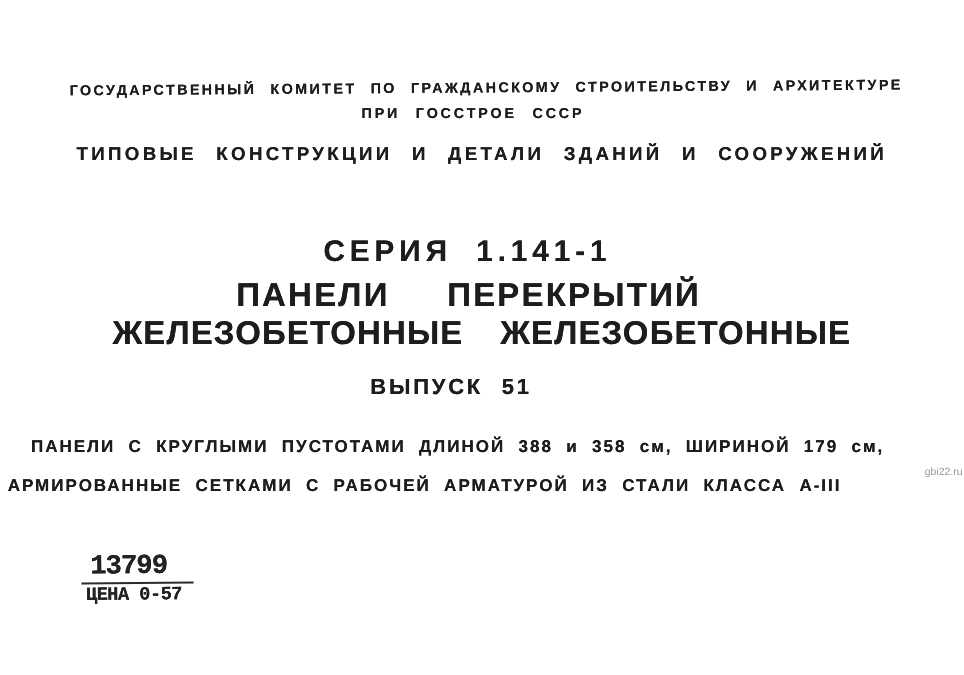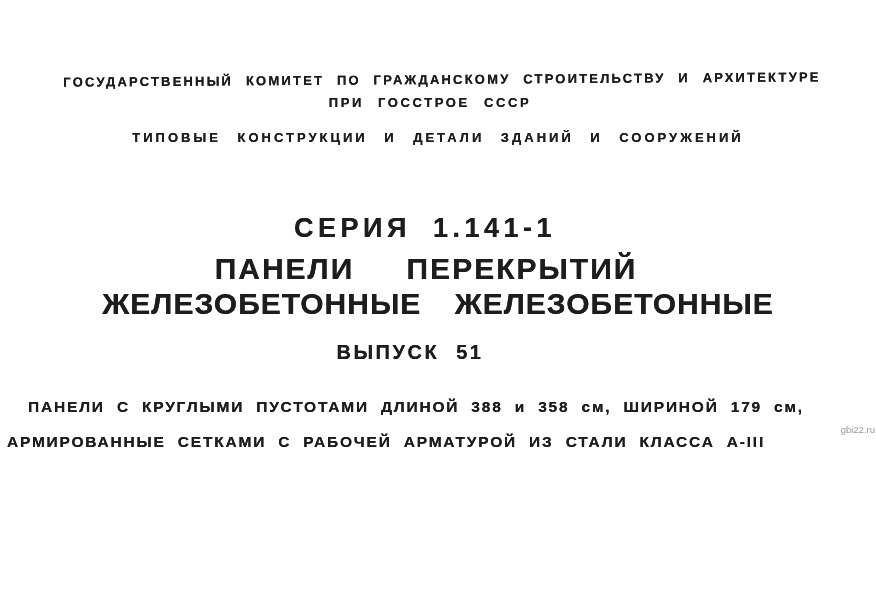--- a/index.html
+++ b/index.html
@@ -34,21 +34,21 @@
   }
   .org-line2 {
     top: 95px;
     font-size: 13px;
     letter-spacing: 2.6px;
     word-spacing: 8px;
     transform: translateX(-8px);
   }
   .edition {
     top: 130px;
-    font-size: 13px;
+    font-size: 17px;
     letter-spacing: 3px;
     word-spacing: 10px;
     transform: translateX(0px);
   }
   .series {
     top: 213px;
     font-size: 27px;
     font-weight: bold;
     letter-spacing: 4.5px;
     word-spacing: 10px;
@@ -145,16 +145,21 @@
   <div class="line title1">ПАНЕЛИ ПЕРЕКРЫТИЙ</div>
 
   <div class="line title2">ЖЕЛЕЗОБЕТОННЫЕ ЖЕЛЕЗОБЕТОННЫЕ</div>
 
   <div class="line issue">ВЫПУСК 51</div>
 
   <div class="line desc1">ПАНЕЛИ С КРУГЛЫМИ ПУСТОТАМИ ДЛИНОЙ 388 и 358 см, ШИРИНОЙ 179 см,</div>
 
   <div class="line desc2">АРМИРОВАННЫЕ СЕТКАМИ С РАБОЧЕЙ АРМАТУРОЙ ИЗ СТАЛИ КЛАССА А-III</div>
 
+  <div class="stamp">
+    <div class="stamp-number">13799</div>
+    <div class="stamp-rule"></div>
+    <div class="stamp-price">ЦЕНА 0-57</div>
+  </div>
 
   <div class="watermark">gbi22.ru</div>
 
 </div>
 
 </body></html>

